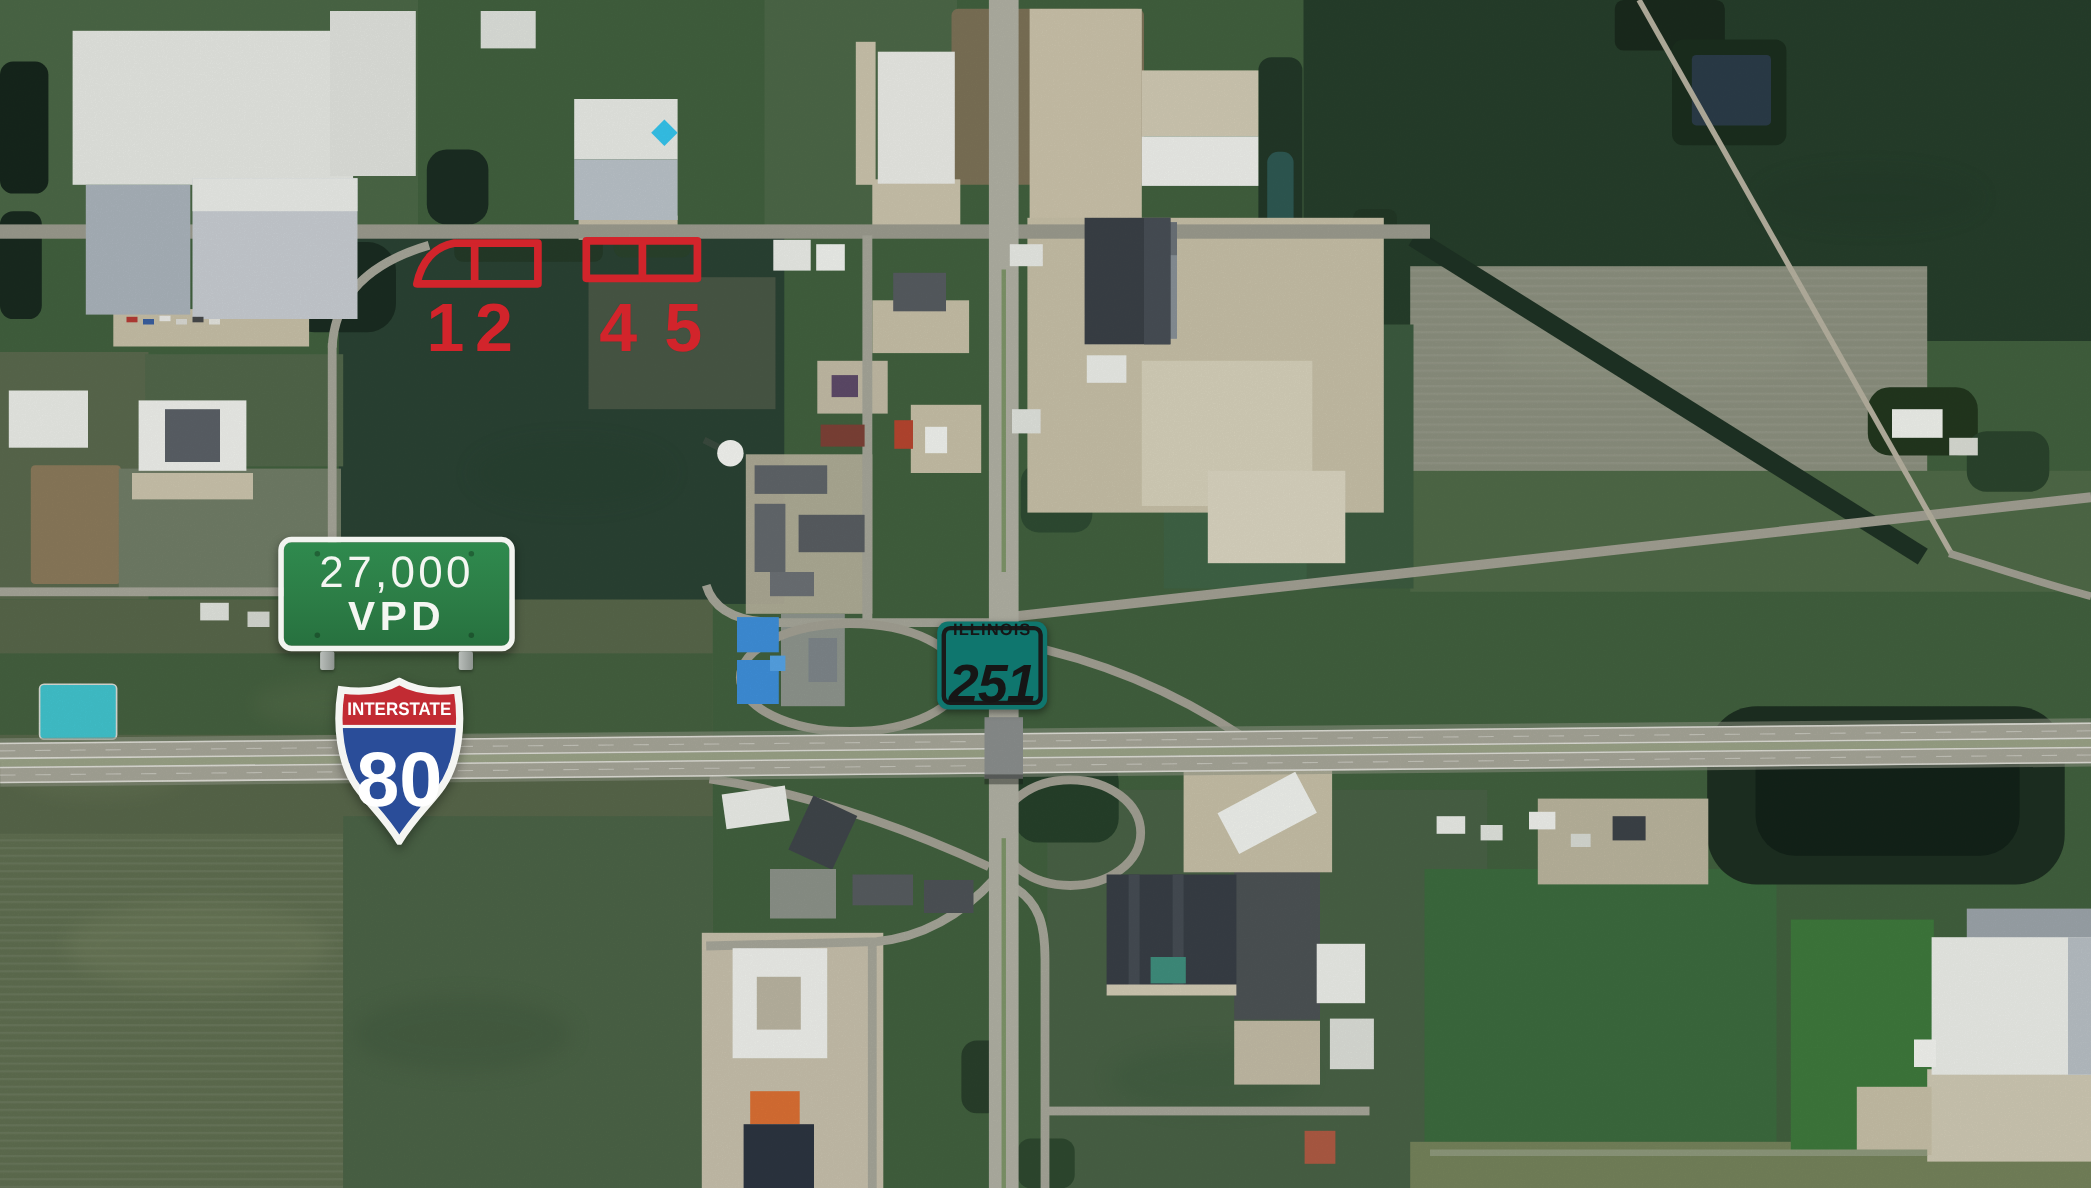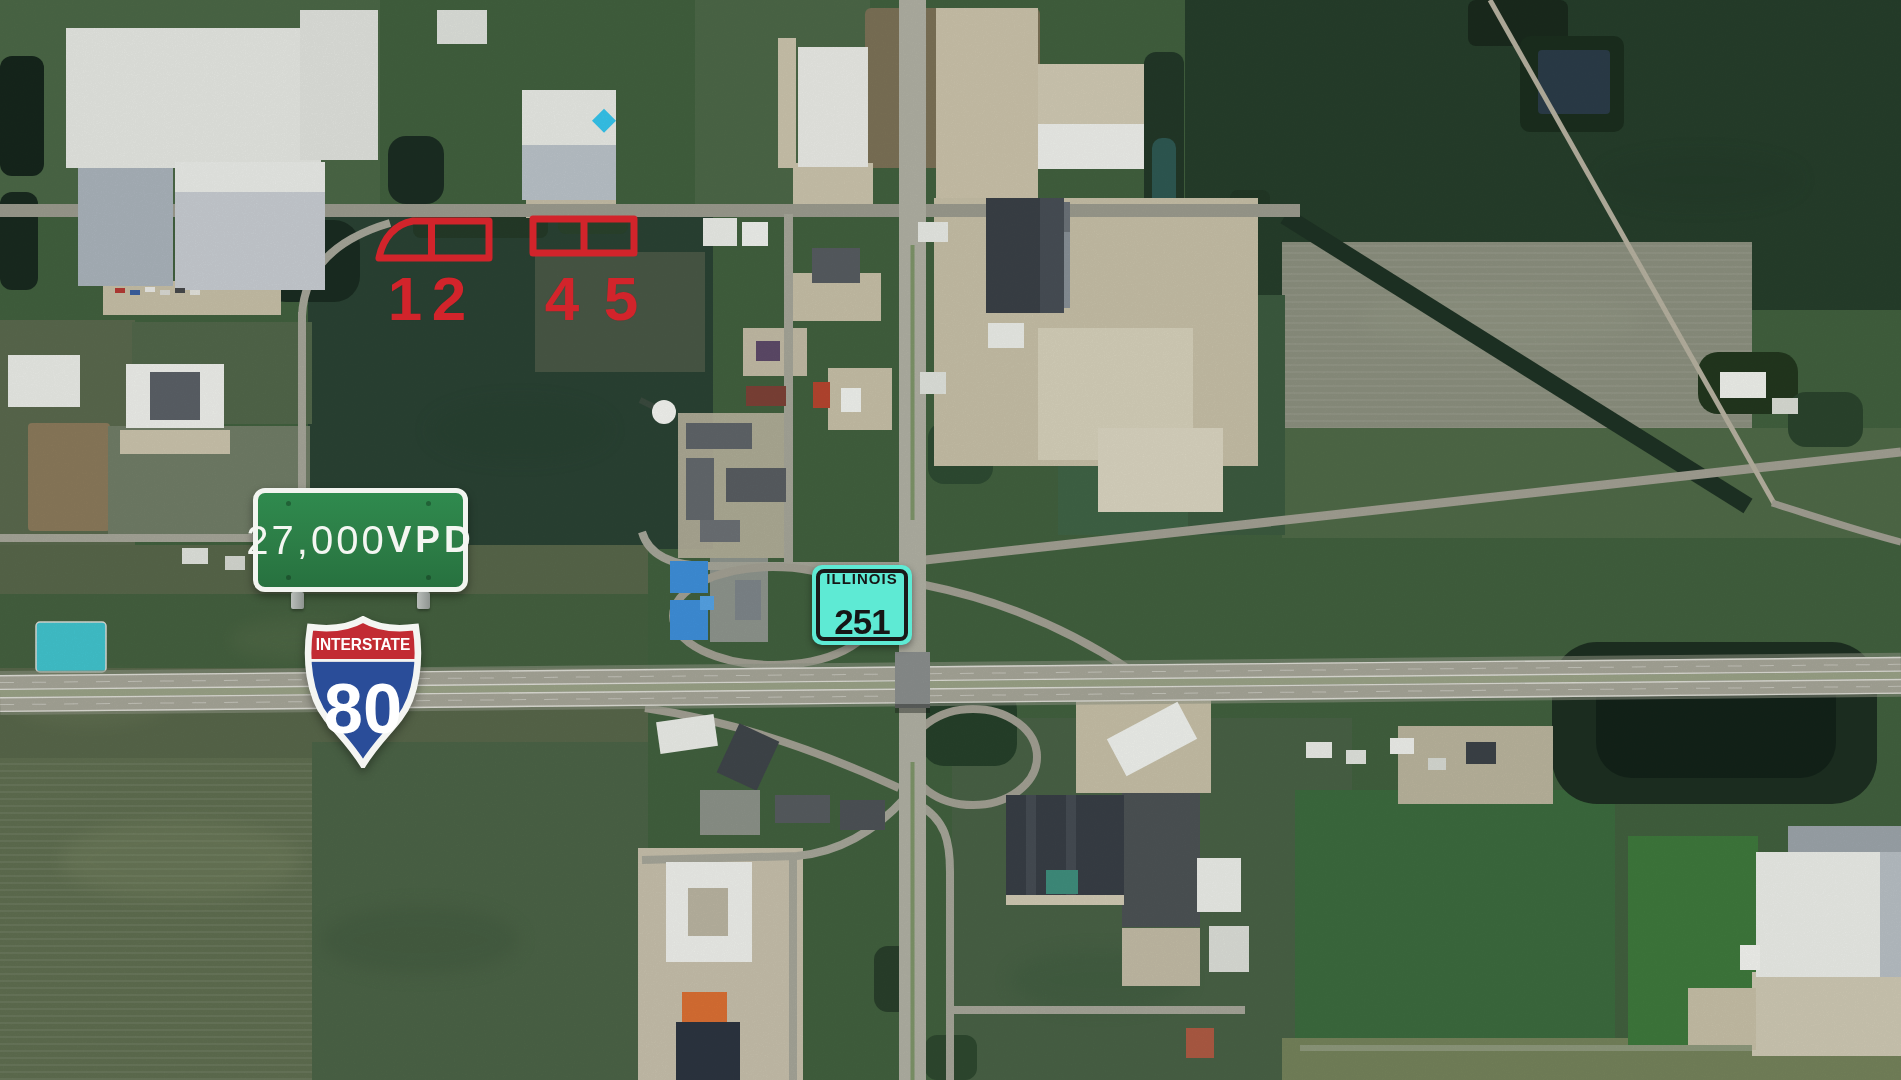--- a/index.html
+++ b/index.html
@@ -16,49 +16,49 @@
     position:absolute;width:44px;text-align:center;
     font-size:62px;font-weight:700;line-height:1;
     color:#d2242b;text-shadow:0 0 1px rgba(0,0,0,.15);
   }
 
   
   .vpd-sign{
     position:absolute;left:253px;top:488px;width:215px;height:104px;
     background:linear-gradient(180deg,#2f8a4e 0%,#2c7d46 55%,#27713f 100%);
     border:5px solid #f2f4f0;border-radius:12px;box-sizing:border-box;
-    display:flex;flex-direction:row;align-items:center;justify-content:center;
+    display:flex;flex-direction:column;align-items:center;justify-content:center;
     color:#f4f6f2;box-shadow:0 4px 9px rgba(0,0,0,.38);
   }
   .vpd-line1{font-size:40px;line-height:1.05;letter-spacing:3px;font-weight:400;}
   .vpd-line2{font-size:37px;line-height:1.05;letter-spacing:4px;font-weight:700;}
   .rivet{position:absolute;width:5px;height:5px;border-radius:50%;background:rgba(10,30,15,.35);}
   .sign-post{
     position:absolute;width:13px;height:17px;top:592px;
     background:linear-gradient(90deg,#b9beba,#8e9490);
     border-radius:2px;box-shadow:0 2px 3px rgba(0,0,0,.3);
   }
 
   
   .i80{position:absolute;left:297px;top:616px;width:132px;height:152px;filter:drop-shadow(0 4px 5px rgba(0,0,0,.35));}
 
   
   .il251{
-    position:absolute;left:812px;top:565px;width:100px;height:80px;
-    background:#5eead4;border-radius:10px;box-sizing:border-box;padding:4px;
+    position:absolute;left:852px;top:565px;width:100px;height:80px;
+    background:#0f766e;border-radius:10px;box-sizing:border-box;padding:4px;
     box-shadow:0 3px 7px rgba(0,0,0,.4);
   }
   .il251-inner{
     width:100%;height:100%;box-sizing:border-box;
     border:4px solid #1a1a1a;border-radius:8px;
     display:flex;flex-direction:column;align-items:center;justify-content:center;
     color:#161616;
   }
   .il251-state{font-size:15px;font-weight:700;letter-spacing:1px;line-height:1;}
-  .il251-num{font-size:35px;font-weight:700;letter-spacing:-1px;line-height:.95;margin-top:19px;}
+  .il251-num{font-size:49px;font-weight:700;letter-spacing:-1px;line-height:.95;margin-top:19px;font-style:italic;}
 </style>
 </head>
 <body>
 
 <div class="stage">
 
   <svg class="map-svg" width="1901" height="1080" viewBox="0 0 1901 1080">
     <defs>
       <filter id="soft" x="-60%" y="-60%" width="220%" height="220%">
           <feGaussianBlur stdDeviation="9"></feGaussianBlur>

